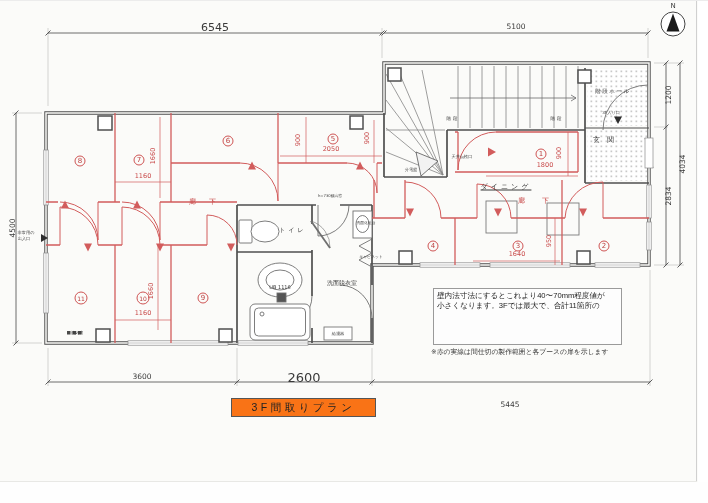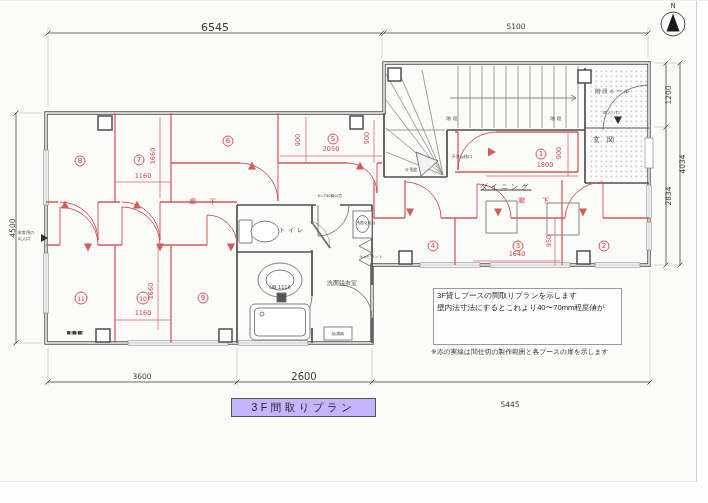--- a/index.html
+++ b/index.html
@@ -14,21 +14,21 @@
   .circ{position:absolute;box-sizing:border-box;border:1px solid #cf5454;color:#bb4040;
         border-radius:50%;text-align:center;transform:translate(-50%,-50%);
         font-family:"DejaVu Sans",sans-serif;}
   #note-box{position:absolute;left:433px;top:288px;width:189px;height:57px;box-sizing:border-box;
         border:1px solid #9a9a9a;background:rgba(255,255,255,.6);padding:2px 3px;
         font-size:7.6px;line-height:9.8px;color:#222;}
   #note-box .first{margin-bottom:2.5px;}
   #note-foot{position:absolute;left:431px;top:347px;font-size:6.8px;color:#333;white-space:nowrap;}
   #title-box{position:absolute;left:231px;top:398px;width:145px;height:19px;box-sizing:border-box;
         border:1.3px solid #555;text-align:center;font-size:10.5px;letter-spacing:3.5px;
-        line-height:17px;color:#222;background:#c4b5fd;}
+        line-height:17px;color:#222;background:#f97316;}
 </style>
 </head>
 <body>
 
 <svg id="drawing" width="708" height="503" viewBox="0 0 708 503">
   <defs>
     <pattern id="dots" width="5" height="5" patternUnits="userSpaceOnUse">
       <rect width="5" height="5" fill="#ffffff"></rect>
       <rect x="0.5" y="0.5" width="1.7" height="1.7" fill="#c9c9c9"></rect>
     </pattern>
@@ -223,21 +223,21 @@
 </svg>
 
 <div id="labels">
     <span class="lbl" style="left: 215px; top: 27px; font-size: 11px;">6545</span>
     <span class="lbl" style="left: 516px; top: 27px; font-size: 7.5px;">5100</span>
     <span class="lbl rot" style="left: 13px; top: 228px; font-size: 7.5px;">4500</span>
     <span class="lbl rot" style="left: 669px; top: 95px; font-size: 7.5px;">1200</span>
     <span class="lbl rot" style="left: 669px; top: 196px; font-size: 7.5px;">2834</span>
     <span class="lbl rot" style="left: 683px; top: 164px; font-size: 7.5px;">4034</span>
     <span class="lbl" style="left: 142px; top: 377px; font-size: 7.5px;">3600</span>
-    <span class="lbl" style="left: 304px; top: 377px; font-size: 10px;">2600</span>
+    <span class="lbl" style="left: 304px; top: 377px; font-size: 13px;">2600</span>
     <span class="lbl" style="left: 510px; top: 377px; font-size: 7.5px; margin-top: 28px;">5445</span>
     <span class="lbl red" style="left: 143px; top: 176px; font-size: 6.5px;">1160</span>
     <span class="lbl rot red" style="left: 153px; top: 156px; font-size: 6.5px;">1660</span>
     <span class="lbl red" style="left: 331px; top: 149px; font-size: 6.5px;">2050</span>
     <span class="lbl rot red" style="left: 298px; top: 140px; font-size: 6.5px;">900</span>
     <span class="lbl rot red" style="left: 367px; top: 138px; font-size: 6.5px;">900</span>
     <span class="lbl rot red" style="left: 559px; top: 153px; font-size: 6.5px;">900</span>
     <span class="lbl red" style="left: 545px; top: 165px; font-size: 6.5px;">1800</span>
     <span class="lbl red" style="left: 517px; top: 254px; font-size: 6.5px;">1640</span>
     <span class="lbl rot red" style="left: 549px; top: 241px; font-size: 6.5px;">950</span>
@@ -271,18 +271,18 @@
     <span class="circ" style="left: 333px; top: 139px; width: 11px; height: 11px; font-size: 7px; line-height: 9.5px;">5</span>
     <span class="circ" style="left: 228px; top: 141px; width: 11px; height: 11px; font-size: 7px; line-height: 9.5px;">6</span>
     <span class="circ" style="left: 139px; top: 160px; width: 11px; height: 11px; font-size: 7px; line-height: 9.5px;">7</span>
     <span class="circ" style="left: 80px; top: 161px; width: 11px; height: 11px; font-size: 7px; line-height: 9.5px;">8</span>
     <span class="circ" style="left: 203px; top: 298px; width: 11px; height: 11px; font-size: 7px; line-height: 9.5px;">9</span>
     <span class="circ" style="left: 143px; top: 298px; width: 13px; height: 13px; font-size: 6px; line-height: 11.5px;">10</span>
     <span class="circ" style="left: 81px; top: 298px; width: 13px; height: 13px; font-size: 6px; line-height: 11.5px;">11</span>
   </div>
 
 <div id="note-box">
-  <div class="first">3F貸しブースの間取りプランを示します</div>
   <div>壁内法寸法にするとこれより40〜70mm程度値が</div>
+  <div>小さくなります。3Fでは最大で、合計11箇所の</div>
 </div>
 <div id="note-foot">※赤の実線は間仕切の製作範囲と各ブースの扉を示します</div>
 
 <div id="title-box">3F間取りプラン</div>
 
 </body></html>

